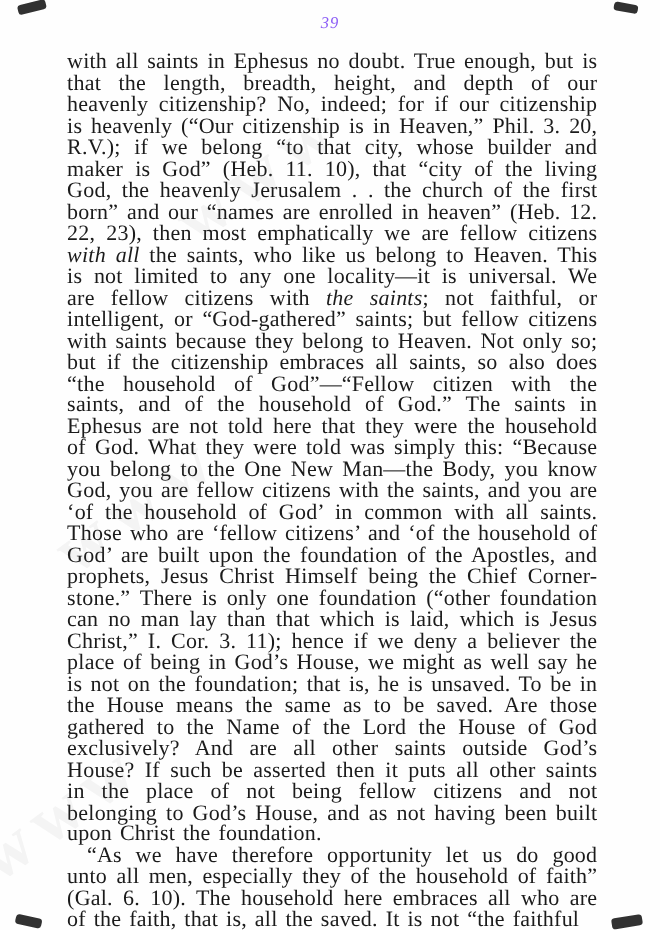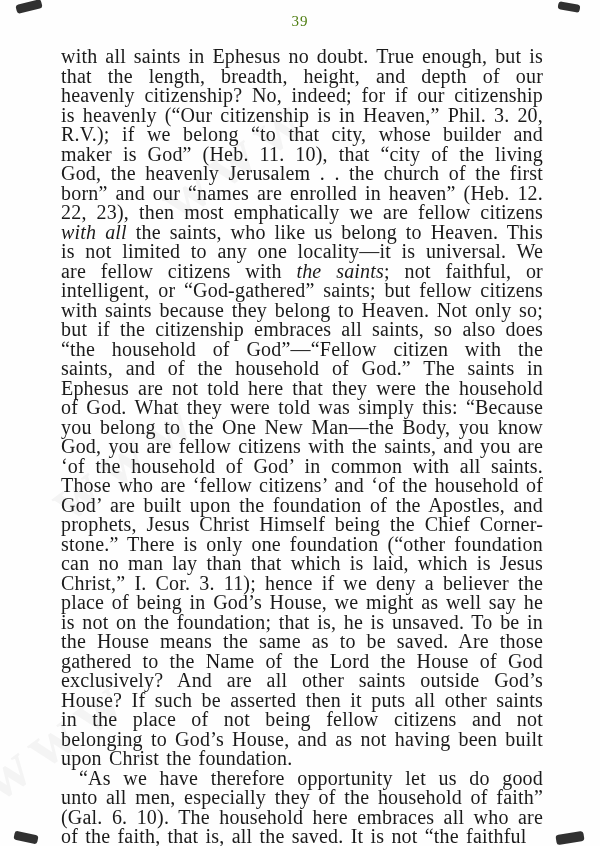--- a/index.html
+++ b/index.html
@@ -15,21 +15,22 @@
     background-color: #fefefe;
     overflow: hidden;
     font-family: "Liberation Serif", serif;
     color: #1b1b1b;
   }
   .page-number {
     text-align: center;
     padding-top: 13px;
     font-size: 15px;
     letter-spacing: 1px;
-    color: #4d7c0f;
+    color: #8b5cf6;
+    font-style: italic;
   }
   .text-block {
     margin: 17px 57px 0 61px;
     font-size: 20px;
     line-height: 19.5px;
     text-align: justify;
     letter-spacing: 0.2px;
     word-spacing: 2px;
   }
   .text-block p {

